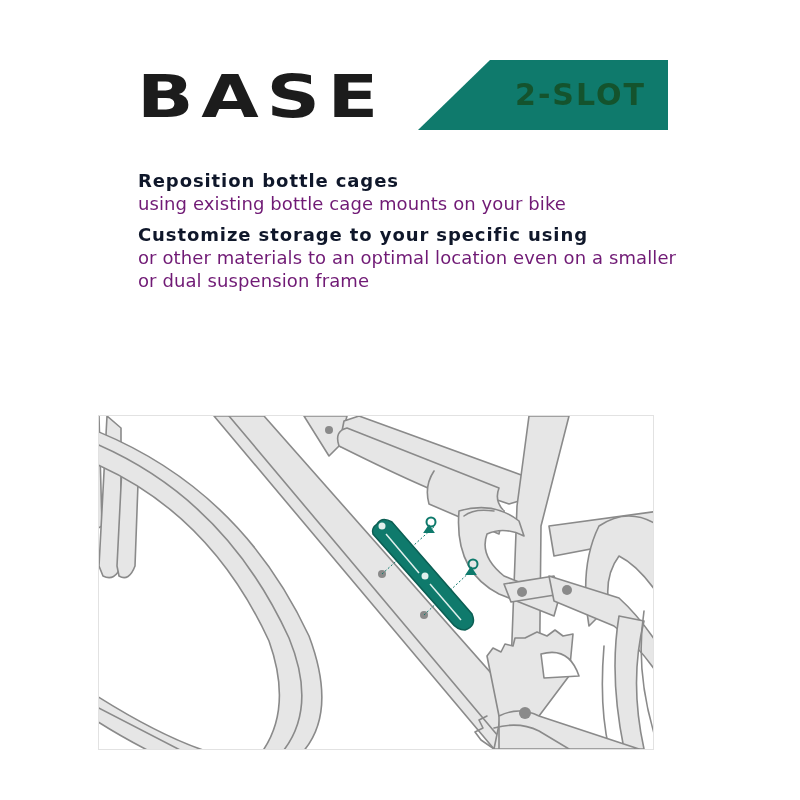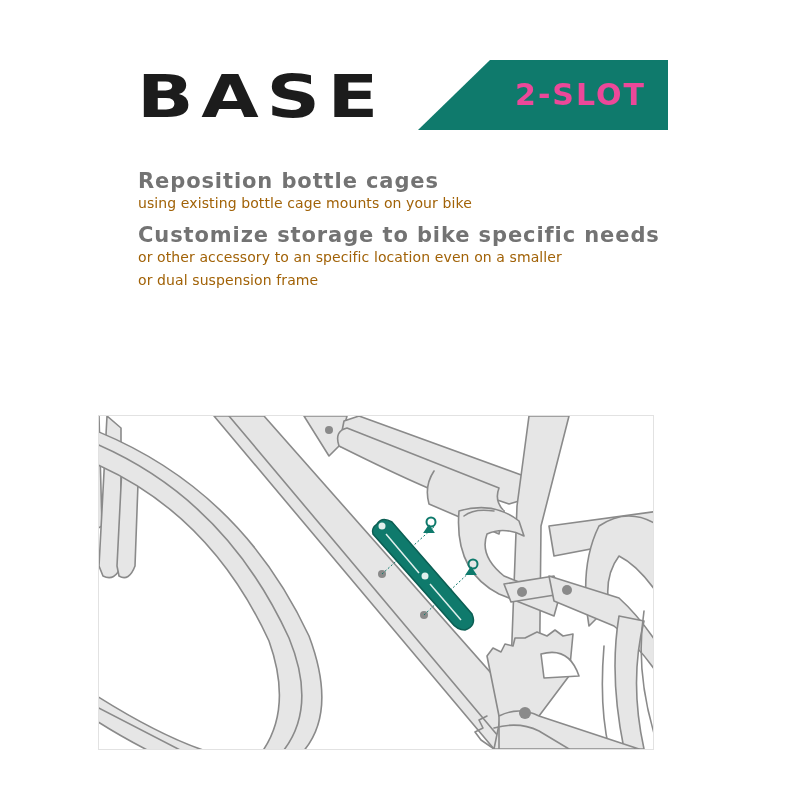--- a/index.html
+++ b/index.html
@@ -44,44 +44,44 @@
     .banner-label {
       position: absolute;
       right: 22px;
       top: 0;
       height: 70px;
       line-height: 70px;
       font-family: "DejaVu Sans", sans-serif;
       font-weight: bold;
       font-size: 30px;
       letter-spacing: 2px;
-      color: #ec4899;
+      color: #14532d;
     }
     .features {
       position: absolute;
       left: 138px;
       top: 170px;
       width: 540px;
     }
     .feature {
       margin-bottom: 9px;
     }
     .feature-heading {
       font-family: "DejaVu Sans", sans-serif;
       font-weight: bold;
-      font-size: 21px;
+      font-size: 18px;
       line-height: 22px;
       letter-spacing: 0.9px;
-      color: #737373;
+      color: #0f172a;
     }
     .feature-body {
       font-family: "DejaVu Sans", sans-serif;
-      font-size: 14px;
+      font-size: 18px;
       line-height: 23px;
-      color: #a16207;
+      color: #701a75;
       letter-spacing: 0.1px;
     }
     .illustration {
       position: absolute;
       left: 98px;
       top: 415px;
       width: 554px;
       height: 333px;
       border: 1px solid #e2e2e2;
       background: #ffffff;
@@ -102,22 +102,22 @@
   </svg>
   <span class="banner-label">2-SLOT</span>
 </div>
 
 <div class="features">
   <div class="feature">
     <div class="feature-heading">Reposition bottle cages</div>
     <div class="feature-body">using existing bottle cage mounts on your bike</div>
   </div>
   <div class="feature">
-    <div class="feature-heading">Customize storage to bike specific needs</div>
-    <div class="feature-body">or other accessory to an specific location even on a smaller</div>
+    <div class="feature-heading">Customize storage to your specific using</div>
+    <div class="feature-body">or other materials to an optimal location even on a smaller</div>
     <div class="feature-body">or dual suspension frame</div>
   </div>
 </div>
 
 <div class="illustration">
   <svg width="554" height="333" viewBox="0 0 554 333">
     <g fill="#e6e6e6" stroke="#8a8a8a" stroke-width="1.6" stroke-linejoin="round" stroke-linecap="round">
 
       <g>
         <path d="M-10,0 L0,0 L3,110 L-12,118 Z"></path>

